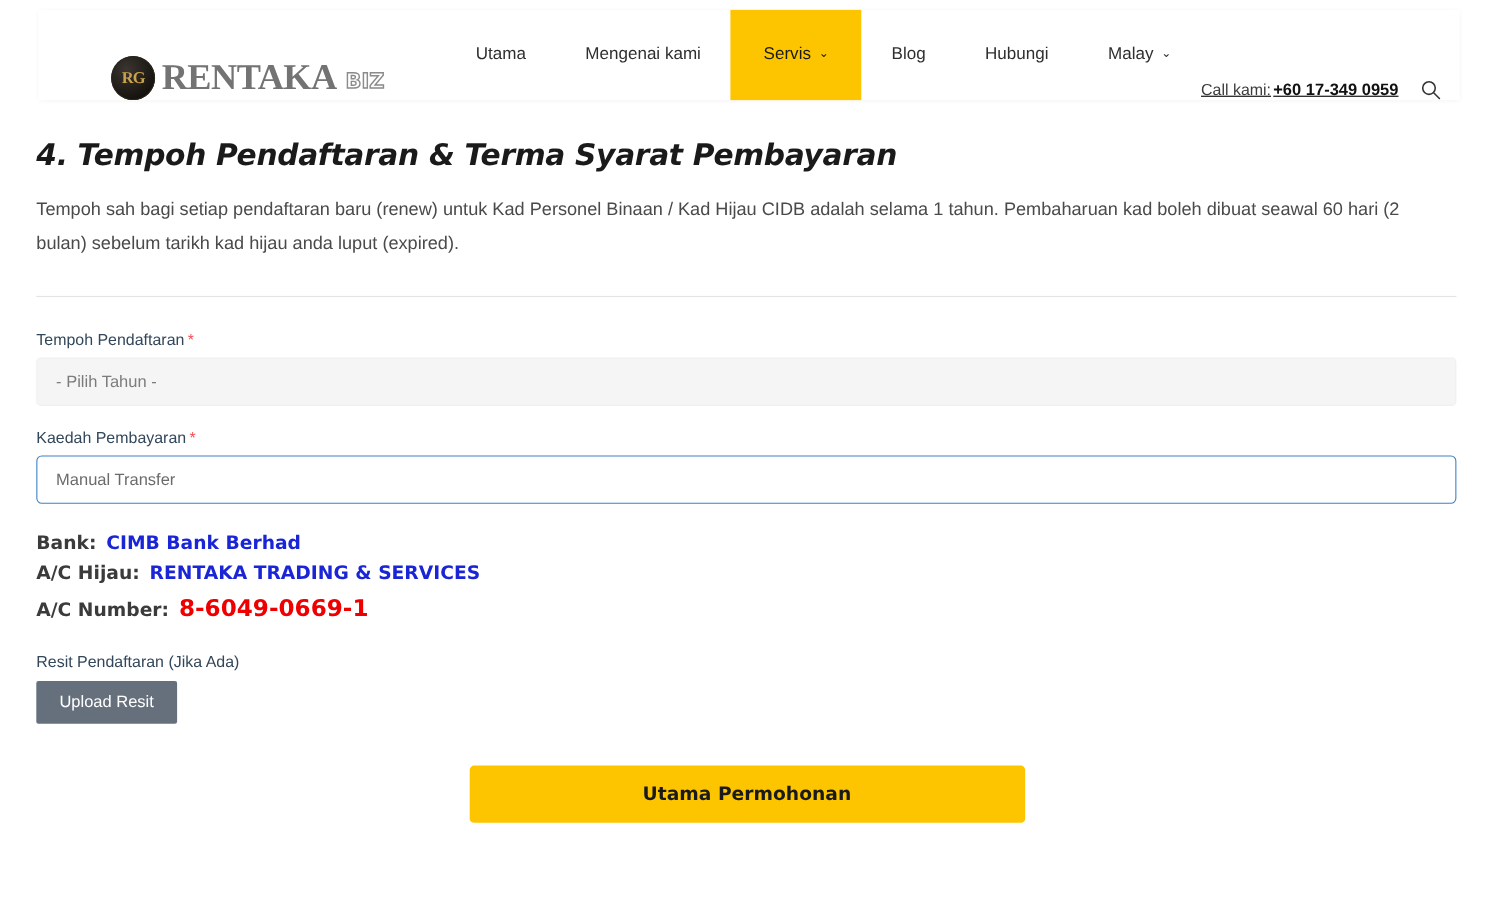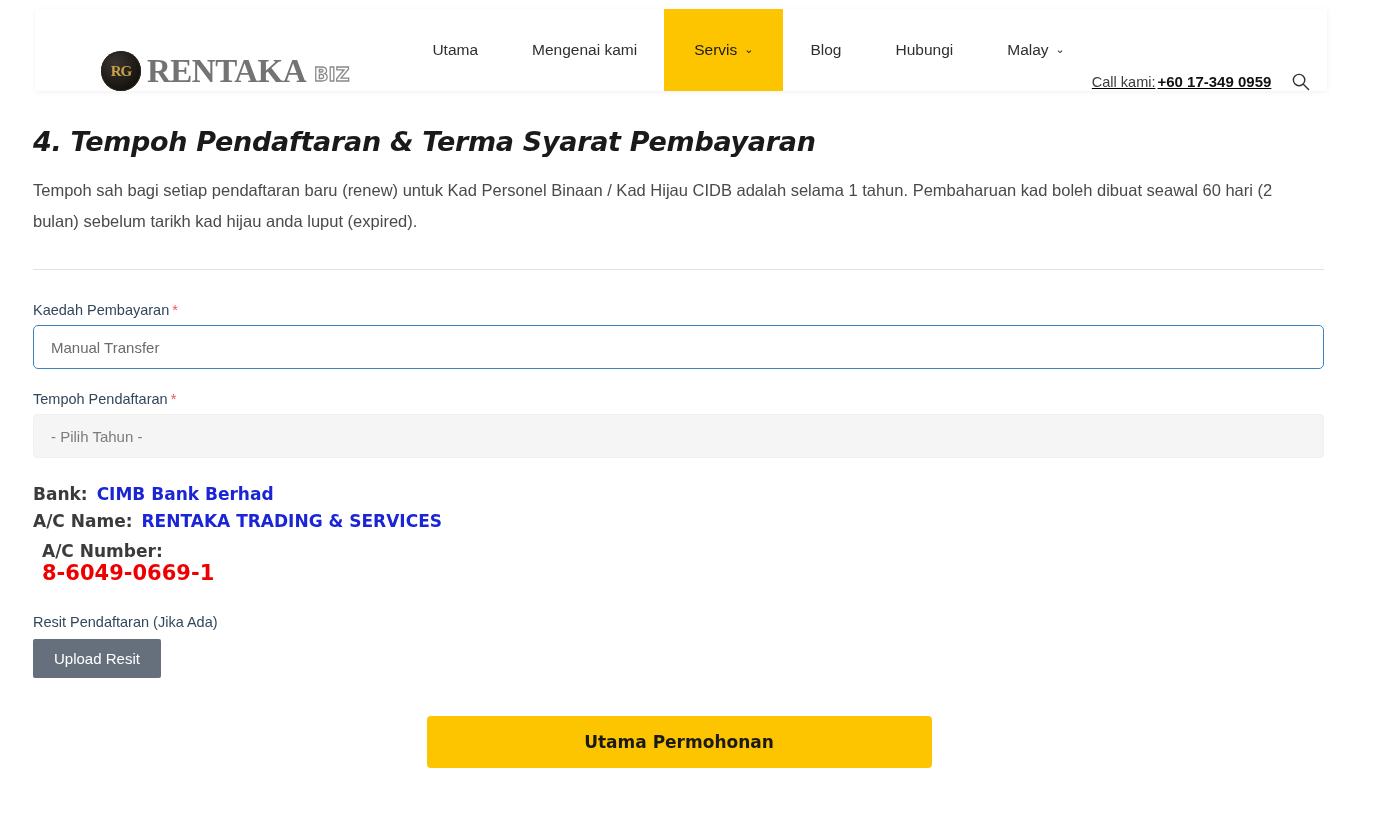--- a/index.html
+++ b/index.html
@@ -204,21 +204,21 @@
     font-size: 17px;
     font-weight: bold;
     color: #1a25d6;
     margin-left: 9px;
   }
   .bank-row.acnum .bank-val {
     font-size: 21px;
     color: #ef0000;
     margin-left: 9px;
   }
-  .bank-row.acnum { margin-top: 10px; flex-direction: column; }
+  .bank-row.acnum { margin-top: 10px; }
 
   
   .upload-wrap { margin-top: 29px; }
   .upload-label {
     font-size: 14.5px;
     color: #33475b;
     margin-bottom: 9px;
   }
   .upload-btn {
     display: inline-flex;
@@ -306,43 +306,43 @@
 
     <h1 class="section-title">4. Tempoh Pendaftaran &amp; Terma Syarat Pembayaran</h1>
     <p class="section-body">Tempoh sah bagi setiap pendaftaran baru (renew) untuk Kad Personel Binaan / Kad Hijau CIDB adalah selama 1 tahun. Pembaharuan kad boleh dibuat seawal 60 hari (2 bulan) sebelum tarikh kad hijau anda luput (expired).</p>
 
     <div class="divider"></div>
 
     <div class="form">
 
       <div class="field-group">
         <div class="field-label">
+          <span>Tempoh Pendaftaran</span><span class="req">*</span>
+        </div>
+        <div class="select-box">
+          <span>- Pilih Tahun -</span>
+        </div>
+      </div>
+
+      <div class="field-group">
+        <div class="field-label">
           <span>Kaedah Pembayaran</span><span class="req">*</span>
         </div>
         <div class="input-box">
           <span>Manual Transfer</span>
-        </div>
-      </div>
-
-      <div class="field-group">
-        <div class="field-label">
-          <span>Tempoh Pendaftaran</span><span class="req">*</span>
-        </div>
-        <div class="select-box">
-          <span>- Pilih Tahun -</span>
         </div>
       </div>
 
       <div class="bank-info">
         <div class="bank-row">
           <span class="bank-key">Bank:</span>
           <span class="bank-val">CIMB Bank Berhad</span>
         </div>
         <div class="bank-row">
-          <span class="bank-key">A/C Name:</span>
+          <span class="bank-key">A/C Hijau:</span>
           <span class="bank-val">RENTAKA TRADING &amp; SERVICES</span>
         </div>
         <div class="bank-row acnum">
           <span class="bank-key">A/C Number:</span>
           <span class="bank-val">8-6049-0669-1</span>
         </div>
       </div>
 
       <div class="upload-wrap">
         <div class="upload-label">Resit Pendaftaran (Jika Ada)</div>

